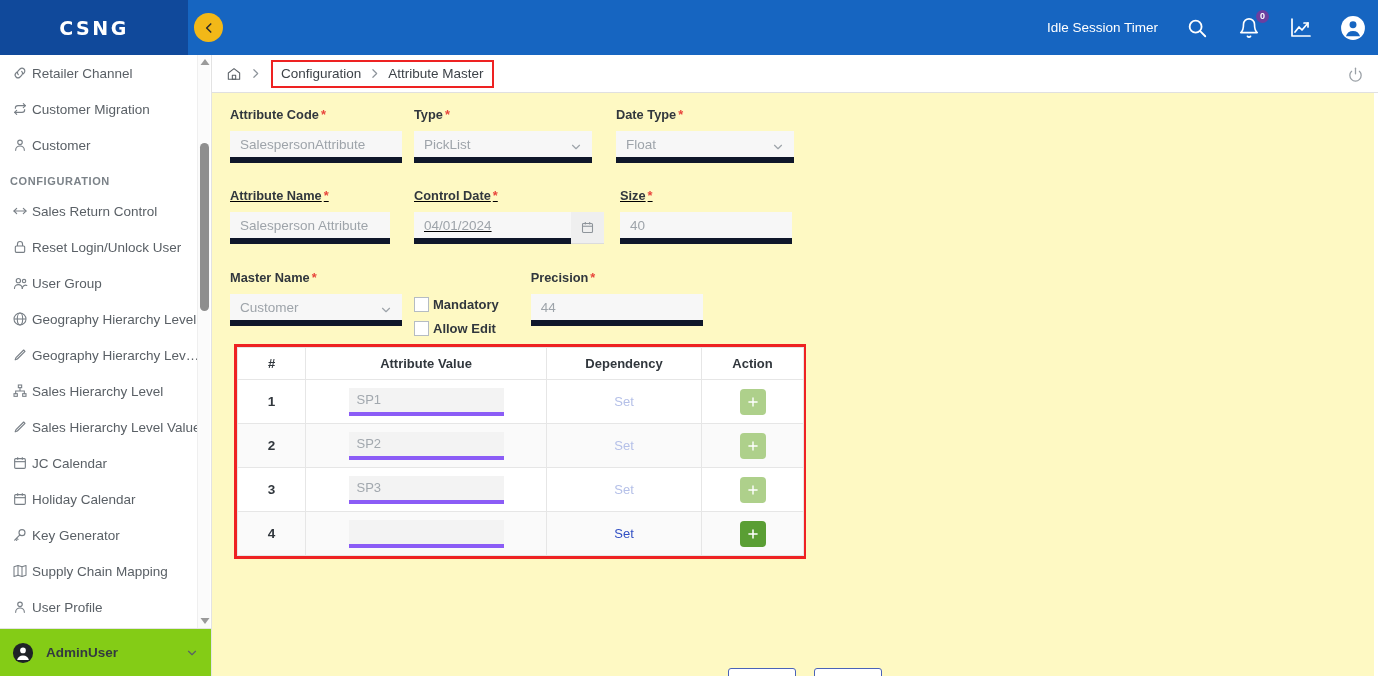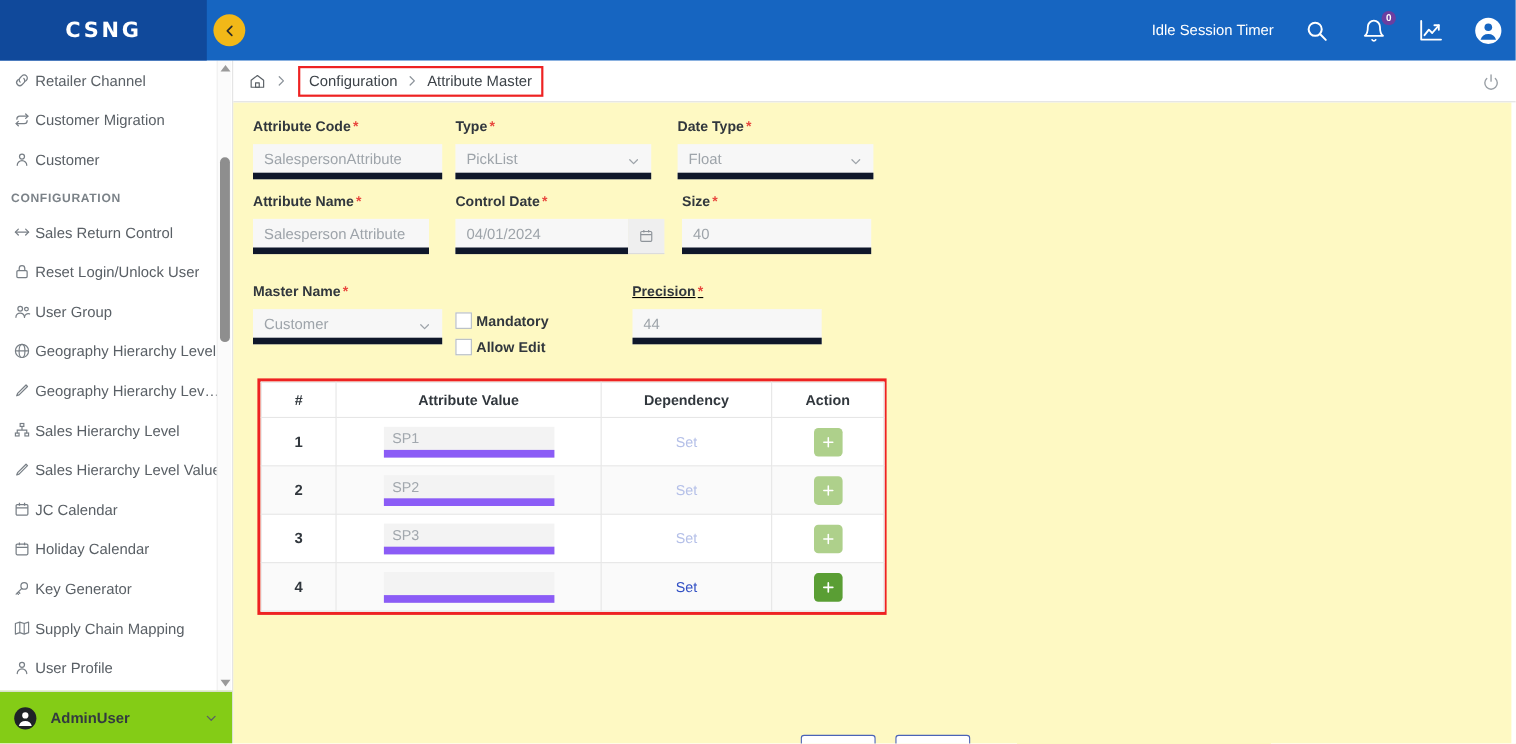--- a/index.html
+++ b/index.html
@@ -299,21 +299,21 @@
   .col-idx { width: 68px; font-weight: 600; }
   .col-val { width: 241px; }
   .col-dep { width: 155px; }
   .col-act { width: 102px; }
 
   .cell-input {
     width: 155px;
     height: 28px;
     background: #f3f3f3;
     border: none;
-    border-bottom: 7px solid #8b5cf6;
+    border-bottom: 4px solid #8b5cf6;
     font-size: 13px;
     color: #a2a8ae;
     padding: 0 8px;
     font-family: "Liberation Sans", sans-serif;
     outline: none;
   }
   .cell-input::placeholder { color: #a2a8ae; opacity: 1; }
 
   .set-link { font-size: 13px; cursor: pointer; }
   .set-link.disabled { color: #b5c0e8; }
@@ -662,21 +662,21 @@
             <input class="inp" type="text" readonly="" placeholder="Float" style="">
             <span class="sel-caret">
               <svg width="14" height="14" viewBox="0 0 24 24" fill="none" stroke="#9ea4aa" stroke-width="2" stroke-linecap="round" stroke-linejoin="round">
                 <polyline points="6,9 12,15 18,9"></polyline>
               </svg>
             </span>
           </div>
         </div>
       </div>
 
-      <div class="form-row" style="margin-top:12px;">
+      <div class="form-row" style="margin-top:25px;text-decoration:underline;">
         <div class="fld" style="width:160px;">
           <div class="fld-label">
             <span>Attribute Name</span><span class="req">*</span>
           </div>
           <input class="inp" type="text" placeholder="Salesperson Attribute" style="">
         </div>
 
         <div class="fld" style="width:190px; margin-left:24px;">
           <div class="fld-label">
             <span>Control Date</span><span class="req">*</span>
@@ -721,21 +721,21 @@
           <label class="chk-row">
             <span class="chk-box"></span>
             <span class="chk-label">Mandatory</span>
           </label>
           <label class="chk-row">
             <span class="chk-box"></span>
             <span class="chk-label">Allow Edit</span>
           </label>
         </div>
 
-        <div class="fld" style="width:172px; margin-left:76px;text-decoration:underline;">
+        <div class="fld" style="width:172px; margin-left:32px;">
           <div class="fld-label">
             <span>Precision</span><span class="req">*</span>
           </div>
           <input class="inp" type="text" placeholder="44" style="">
         </div>
       </div>
 
       <div class="form-row" style="margin-top:28px;">
         <div class="fld" style="width:172px; margin-left:388px;">
           <div class="fld-label">

